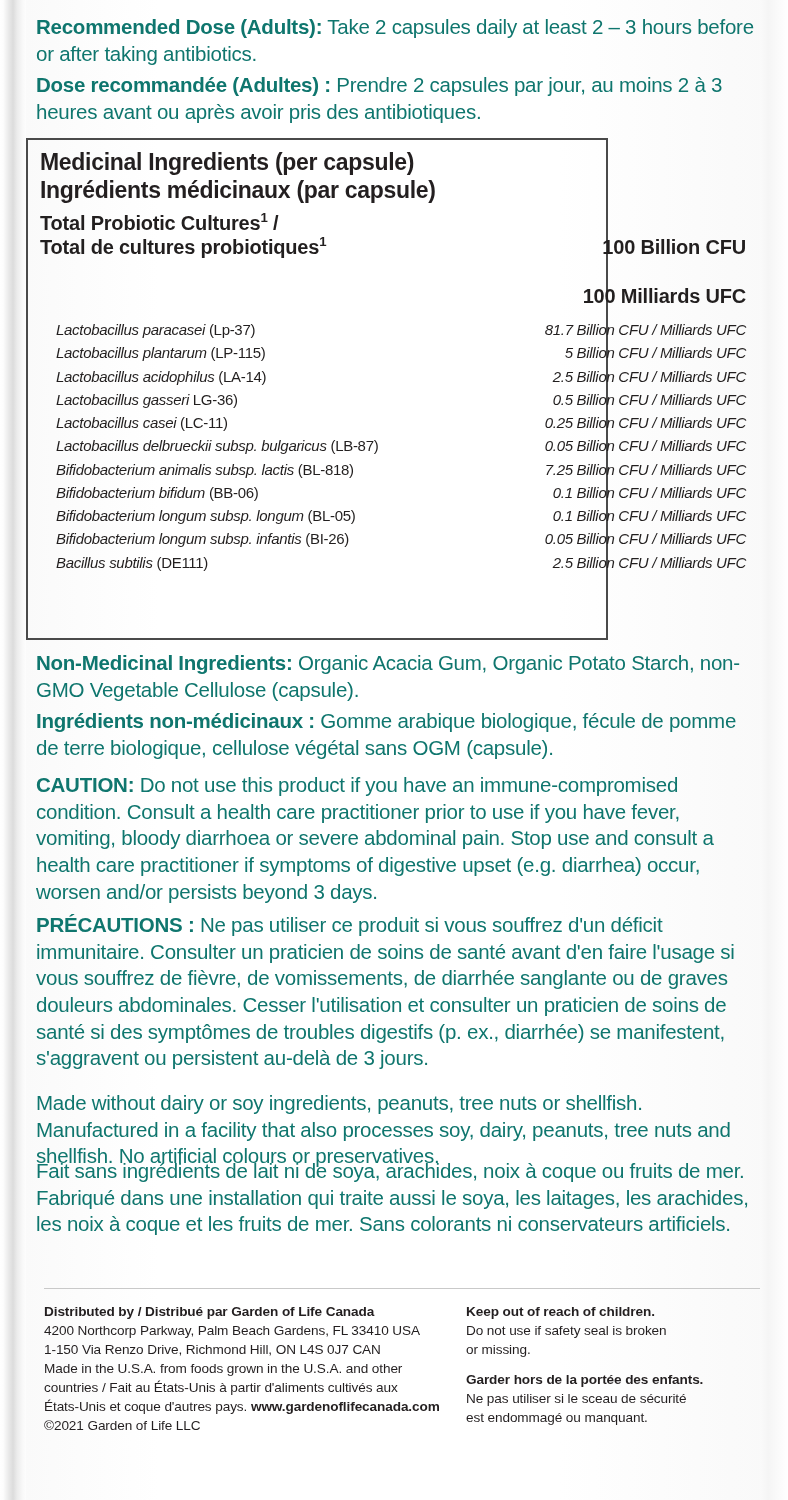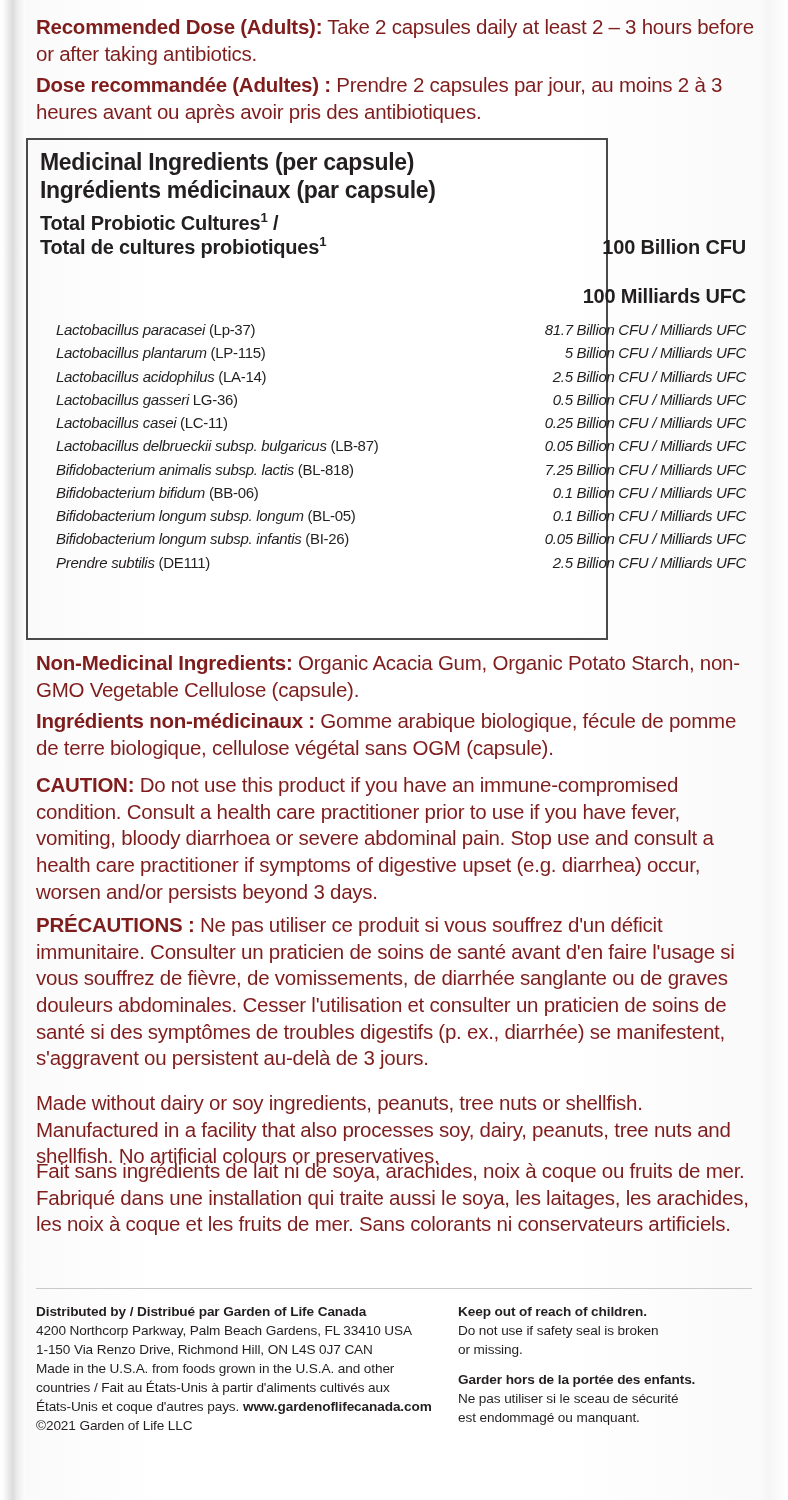--- a/index.html
+++ b/index.html
@@ -58,21 +58,21 @@
     position: absolute;
     left: 36px;
     width: 722px;
   }
 
   
   .para {
     font-size: 20.5px;
     line-height: 1.30;
     letter-spacing: -0.25px;
-    color: #7f1d1d;
+    color: #0f766e;
     margin: 0;
   }
   .para b, .lead {
     font-weight: bold;
   }
 
   
   #dose-en { top: 14px; }
   #dose-fr { top: 72px; }
 
@@ -150,21 +150,21 @@
   #nonmed-en { top: 650px; }
   #nonmed-fr { top: 708px; }
   #caution-en { top: 772px; }
   #caution-fr { top: 912px; }
   #allergen-en { top: 1090px; }
   #allergen-fr { top: 1158px; }
 
   
   .footer {
     position: absolute;
-    left: 0;
+    left: 8px;
     top: 1288px;
     width: 776px;
     height: 200px;
   }
   .footer-rule {
     position: absolute;
     left: 36px;
     top: 0;
     width: 716px;
     height: 1px;
@@ -251,21 +251,21 @@
             </div>
             <div class="strain-row">
               <div class="strain-name"><i>Bifidobacterium longum subsp. longum</i><span> (BL-05)</span></div>
               <div class="strain-amount">0.1 Billion CFU / Milliards UFC</div>
             </div>
             <div class="strain-row">
               <div class="strain-name"><i>Bifidobacterium longum subsp. infantis</i><span> (BI-26)</span></div>
               <div class="strain-amount">0.05 Billion CFU / Milliards UFC</div>
             </div>
             <div class="strain-row">
-              <div class="strain-name"><i>Prendre subtilis</i><span> (DE111)</span></div>
+              <div class="strain-name"><i>Bacillus subtilis</i><span> (DE111)</span></div>
               <div class="strain-amount">2.5 Billion CFU / Milliards UFC</div>
             </div>
           </div>
 
       </div>
     </div>
 
     <p class="block para" id="nonmed-en"><b>Non-Medicinal Ingredients:</b><span> Organic Acacia Gum, Organic Potato Starch, non-GMO Vegetable Cellulose (capsule).</span></p>
 
     <p class="block para" id="nonmed-fr"><b>Ingrédients non-médicinaux :</b><span> Gomme arabique biologique, fécule de pomme de terre biologique, cellulose végétal sans OGM (capsule).</span></p>

